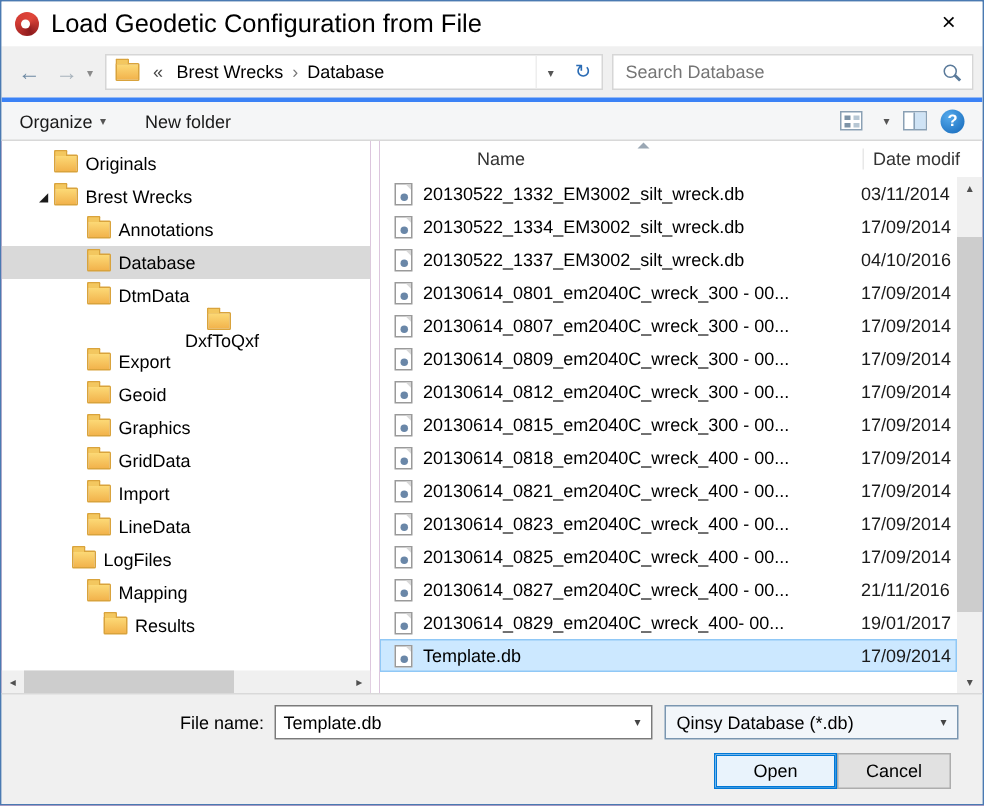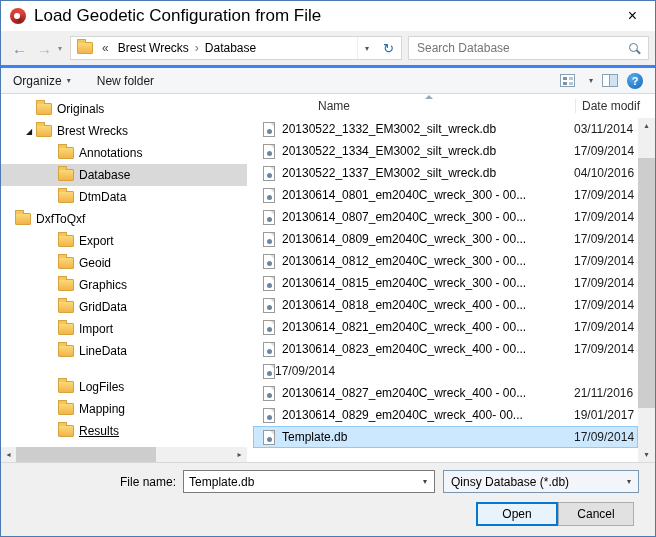--- a/index.html
+++ b/index.html
@@ -196,21 +196,21 @@
         <div class="tree-item selected" style="padding-left: 43px;">
           <span class="tree-arrow"></span>
           <span class="icon-folder"></span>
           <span class="tree-label">Database</span>
         </div>
         <div class="tree-item" style="padding-left: 43px;">
           <span class="tree-arrow"></span>
           <span class="icon-folder"></span>
           <span class="tree-label">DtmData</span>
         </div>
-        <div class="tree-item" style="">
+        <div class="tree-item" style="padding-left: 43px; flex-direction: column;">
           <span class="tree-arrow"></span>
           <span class="icon-folder"></span>
           <span class="tree-label">DxfToQxf</span>
         </div>
         <div class="tree-item" style="padding-left: 43px; text-align: right;">
           <span class="tree-arrow"></span>
           <span class="icon-folder"></span>
           <span class="tree-label">Export</span>
         </div>
         <div class="tree-item" style="padding-left: 43px;">
@@ -231,31 +231,31 @@
         <div class="tree-item" style="padding-left: 43px;">
           <span class="tree-arrow"></span>
           <span class="icon-folder"></span>
           <span class="tree-label">Import</span>
         </div>
         <div class="tree-item" style="padding-left: 43px;">
           <span class="tree-arrow"></span>
           <span class="icon-folder"></span>
           <span class="tree-label">LineData</span>
         </div>
-        <div class="tree-item" style="padding-left: 43px; margin-top: 14px;">
+        <div class="tree-item" style="padding-left: 33px;">
           <span class="tree-arrow"></span>
           <span class="icon-folder"></span>
           <span class="tree-label">LogFiles</span>
         </div>
         <div class="tree-item" style="padding-left: 43px;">
           <span class="tree-arrow"></span>
           <span class="icon-folder"></span>
           <span class="tree-label">Mapping</span>
         </div>
-        <div class="tree-item" style="padding-left: 43px; text-decoration: underline;">
+        <div class="tree-item" style="padding-left: 54px;">
           <span class="tree-arrow"></span>
           <span class="icon-folder"></span>
           <span class="tree-label">Results</span>
         </div>
         <div class="h-scroll">
         <span class="h-arrow">◂</span>
         <span class="h-track">
           <span class="h-thumb"></span>
         </span>
         <span class="h-arrow">▸</span>
@@ -322,20 +322,21 @@
             <span class="file-name">20130614_0821_em2040C_wreck_400 - 00...</span>
             <span class="file-date">17/09/2014</span>
           </div>
           <div class="file-row">
             <span class="icon-file"></span>
             <span class="file-name">20130614_0823_em2040C_wreck_400 - 00...</span>
             <span class="file-date">17/09/2014</span>
           </div>
           <div class="file-row">
             <span class="icon-file"></span>
+            <span class="file-name">20130614_0825_em2040C_wreck_400 - 00...</span>
             <span class="file-date">17/09/2014</span>
           </div>
           <div class="file-row">
             <span class="icon-file"></span>
             <span class="file-name">20130614_0827_em2040C_wreck_400 - 00...</span>
             <span class="file-date">21/11/2016</span>
           </div>
           <div class="file-row">
             <span class="icon-file"></span>
             <span class="file-name">20130614_0829_em2040C_wreck_400- 00...</span>

